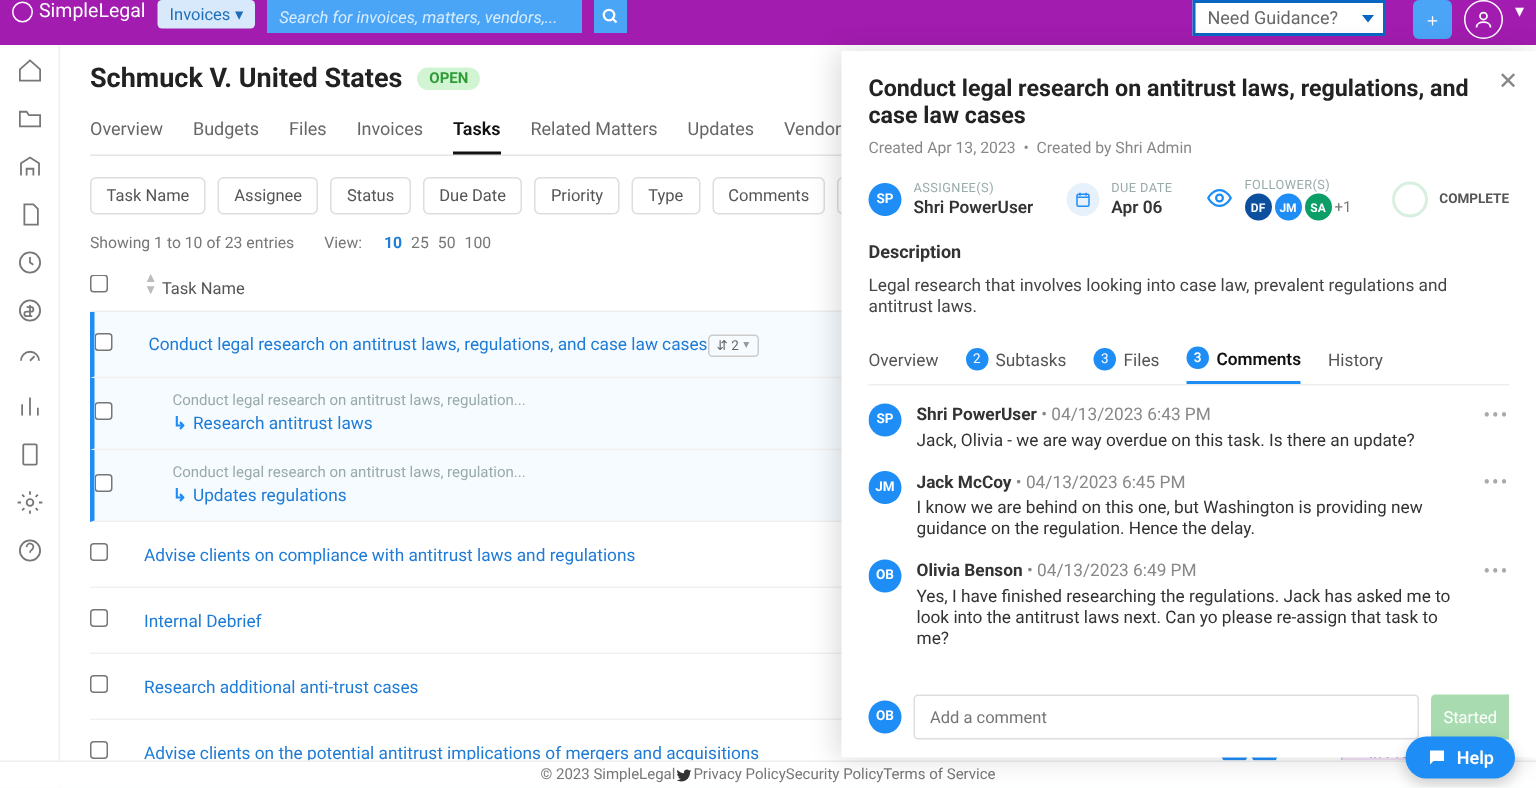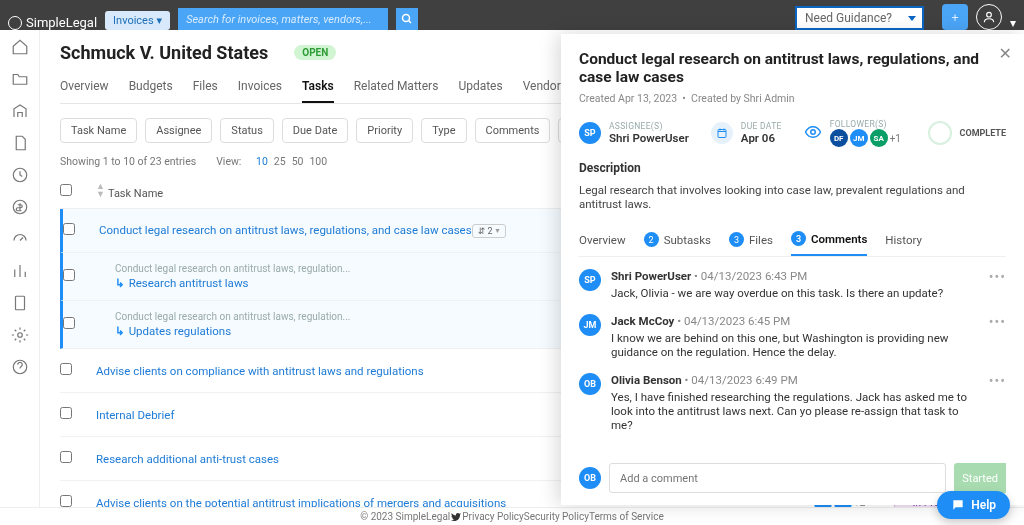--- a/index.html
+++ b/index.html
@@ -1,52 +1,52 @@
 <!DOCTYPE html>
 <html><head>
 <meta charset="utf-8">
 <style>
   * { margin:0; padding:0; box-sizing:border-box; font-family:-apple-system,BlinkMacSystemFont,"Segoe UI",Roboto,Arial,sans-serif; }
   body { width:1024px; height:525px; overflow:hidden; background:#f8f9fa; font-size:12px; color:#333; position:relative; }
 
   
-  .topbar { height:30px; background:#404040; display:flex; align-items:flex-end; padding:0 8px; gap:8px; }
+  .topbar { height:30px; background:#a21caf; display:flex; align-items:flex-start; padding:0 8px; gap:8px; }
   .brand { color:#fff; font-size:13px; display:flex; align-items:center; gap:4px; }
   .brand-icon { width:14px; height:14px; border:1.5px solid #fff; border-radius:50%; display:inline-block; }
   .search-scope { background:#d7e9fb; color:#1e6fb8; padding:3px 8px; border-radius:3px; font-size:11px; display:flex; align-items:center; gap:3px;}
   .search-input { flex:0 0 210px; height:22px; background:#4ba5f7; border:none; padding:0 8px; color:#fff; font-size:11px; }
   .search-input::placeholder{color:#d8ecff; font-style:italic;}
   .search-btn { width:22px; height:22px; background:#4ba5f7; display:flex; align-items:center; justify-content:center; color:#fff; }
   .guidance { margin-left:auto; background:#fff; border:2px solid #0b66c3; padding:3px 30px 3px 8px; font-size:12px; color:#666; position:relative;}
   .guidance:after { content:""; position:absolute; right:6px; top:8px; border-left:4px solid transparent; border-right:4px solid transparent; border-top:5px solid #0b66c3;}
   .top-icon { width:26px; height:26px; background:#4ba5f7; border-radius:4px; display:flex; align-items:center; justify-content:center; color:#fff; }
   .top-icon.round { border-radius:50%; border:1px solid #fff; background:transparent;}
   .top-caret { color:#fff; }
 
   
   .rail { position:absolute; left:0; top:30px; bottom:0; width:40px; background:#fff; border-right:1px solid #eee; display:flex; flex-direction:column; align-items:center; padding-top:8px; gap:14px; }
   .rail-i { width:18px; height:18px; color:#777; }
   .rail-expand { margin-top:auto; margin-bottom:8px; }
 
   
   .main { position:absolute; left:40px; right:0; top:30px; bottom:18px; overflow:hidden; background:#fff; }
   .page-head { padding:12px 20px 0; }
-  .title-row { display:flex; align-items:center; gap:26px; }
+  .title-row { display:flex; align-items:center; gap:10px; }
   .page-title { font-size:18px; font-weight:700; color:#222; }
   .status-pill { background:#d1f5d3; color:#2e9b36; font-size:10px; font-weight:700; padding:2px 8px; border-radius:10px; }
   .tabs { display:flex; gap:20px; margin-top:10px; border-bottom:1px solid #e5e5e5; font-size:12px; }
   .tab { padding:6px 0 8px; color:#666; cursor:pointer; }
   .tab.active { color:#111; border-bottom:2px solid #111; font-weight:600; }
 
   .content { padding:14px 20px; }
   .filter-row { display:flex; gap:8px; }
   .filter { border:1px solid #ddd; border-radius:4px; padding:5px 10px; font-size:11px; color:#555; background:#fff;}
   .meta-row { display:flex; gap:14px; font-size:10.5px; color:#777; margin:12px 0 6px; align-items:center;}
   .meta-row .view-opts span { margin-left:6px; color:#777;}
-  .meta-row .view-opts span.active { color:#1b7dd8; font-weight:400; }
+  .meta-row .view-opts span.active { color:#1b7dd8; font-weight:700; }
 
   .thead { display:flex; align-items:center; padding:8px 0; border-bottom:1px solid #eee; color:#555; font-size:11px;}
   .col-cb { width:30px; }
   .col-name { flex:1; padding-left:6px; }
   .col-assignee { width:80px; }
   .col-status { width:110px; }
   .thead .sort { color:#bbb; margin-right:3px; font-size:9px; display:inline-block; line-height:8px;}
 
   .trow { display:flex; align-items:center; padding:10px 0; border-bottom:1px solid #f1f1f1; font-size:11.5px;}
   .trow.sel { border-left:3px solid #1e8df5; background:#f6fbff; }

